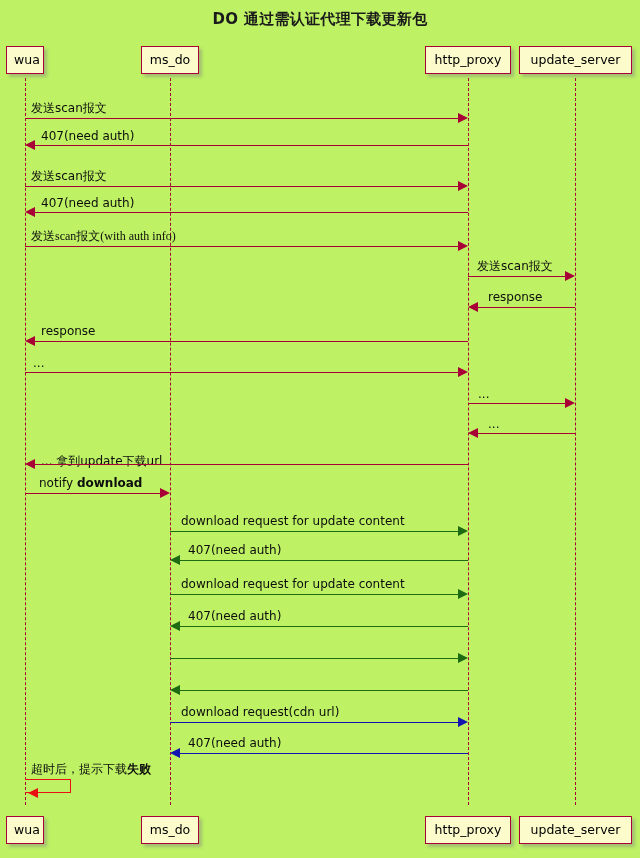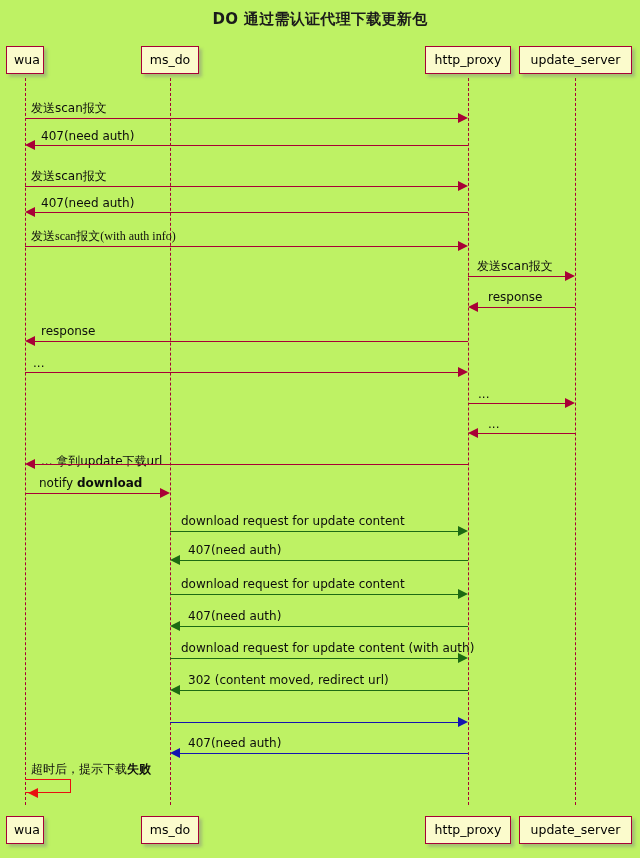--- a/index.html
+++ b/index.html
@@ -210,28 +210,27 @@
   <div class="arrowhead left c-green" style="left:170px; top:555px;"></div>
 
   <div class="msg-label" style="left:181px; top:577px;">download request for update content</div>
   <div class="msg-line c-green" style="left:170px; top:594px; width:289px;"></div>
   <div class="arrowhead right c-green" style="left:458px; top:589px;"></div>
 
   <div class="msg-label" style="left:188px; top:609px;">407(need auth)</div>
   <div class="msg-line c-green" style="left:180px; top:626px; width:288px;"></div>
   <div class="arrowhead left c-green" style="left:170px; top:621px;"></div>
 
-  <div class="msg-label" style="left:181px; top:641px;">download request for update content (with auth)</div>
   <div class="msg-line c-green" style="left:170px; top:658px; width:289px;"></div>
   <div class="arrowhead right c-green" style="left:458px; top:653px;"></div>
 
-  <div class="msg-label" style="left:188px; top:673px;">302 (content moved, redirect url)</div>
   <div class="msg-line c-green" style="left:180px; top:690px; width:288px;"></div>
   <div class="arrowhead left c-green" style="left:170px; top:685px;"></div>
 
+  <div class="msg-label" style="left:181px; top:705px;">download request(cdn url)</div>
   <div class="msg-line c-blue" style="left:170px; top:722px; width:289px;"></div>
   <div class="arrowhead right c-blue" style="left:458px; top:717px;"></div>
 
   <div class="msg-label" style="left:188px; top:736px;">407(need auth)</div>
   <div class="msg-line c-blue" style="left:180px; top:753px; width:288px;"></div>
   <div class="arrowhead left c-blue" style="left:170px; top:748px;"></div>
 
   <div class="msg-label" style="left:31px; top:762px;">超时后，提示下载<b>失败</b></div>
   <div class="self-msg" style="left:25px; top:779px; width:46px; height:14px;"></div>
   <div class="arrowhead left c-red" style="left:28px; top:788px;"></div>

